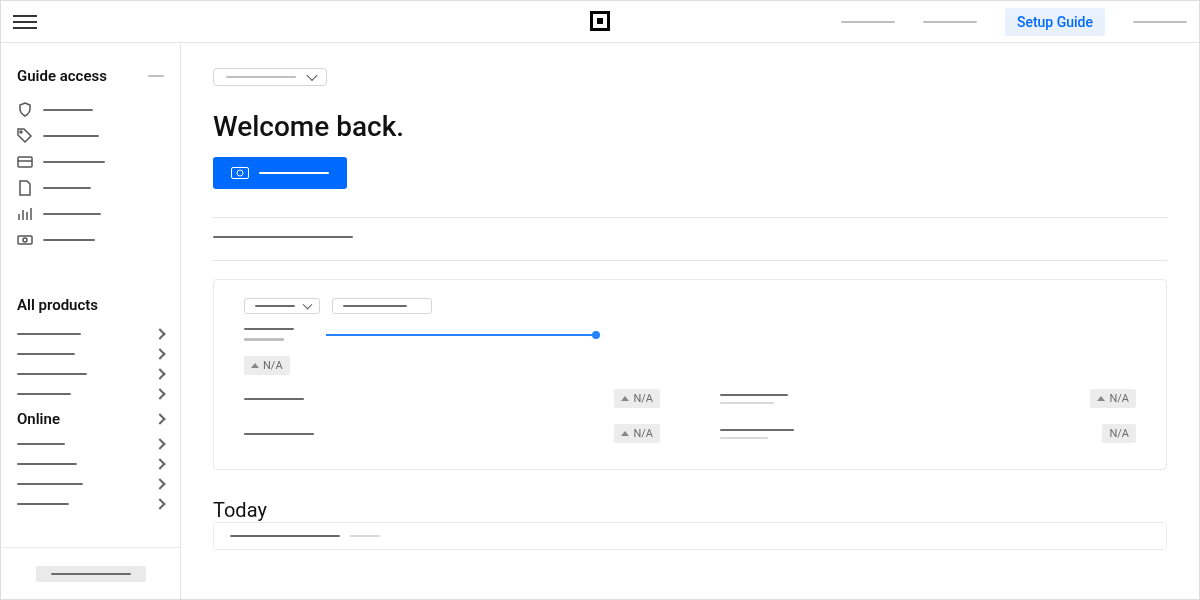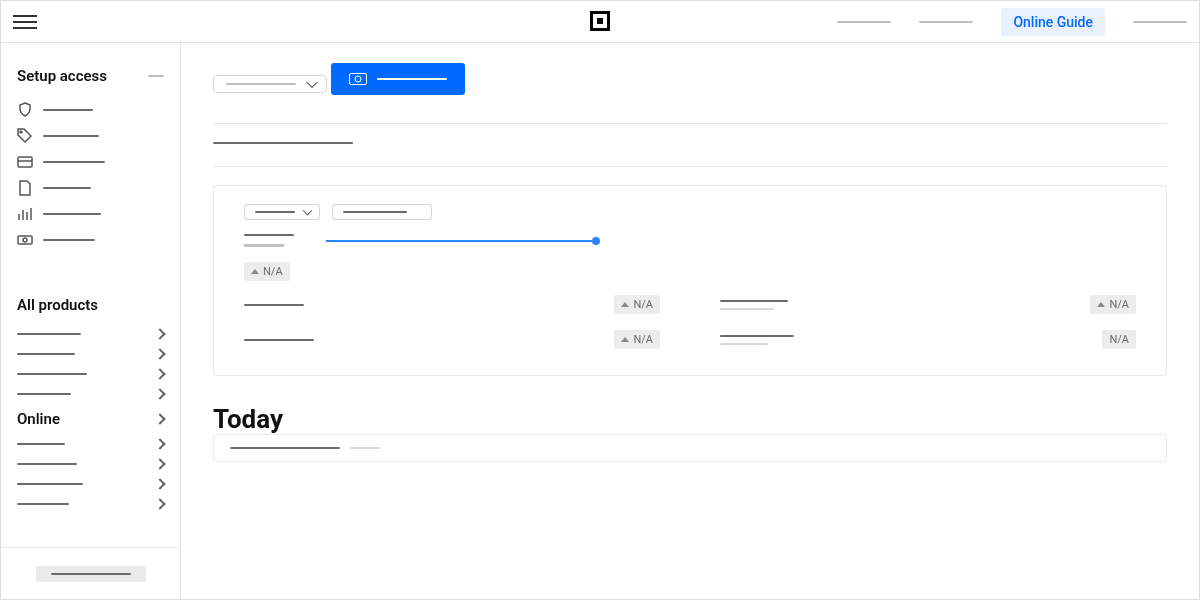--- a/index.html
+++ b/index.html
@@ -45,49 +45,49 @@
 .metric-row{display:flex;align-items:center;gap:22px;margin-bottom:12px}
 .metric-left{min-width:60px}
 .progress{flex:0 0 270px;height:2px;background:#2684ff;position:relative}
 .progress::after{content:"";position:absolute;right:-4px;top:-3px;width:8px;height:8px;border-radius:50%;background:#2684ff}
 .na-badge{background:#ececec;color:#6b6b6b;font-size:11px;padding:3px 7px;border-radius:2px;display:inline-flex;align-items:center;gap:4px}
 .na-badge::before{content:"";width:0;height:0;border-left:4px solid transparent;border-right:4px solid transparent;border-bottom:5px solid #888}
 .na-badge.nocaret::before{display:none}
 .stats-grid{display:flex;gap:60px;margin-top:6px}
 .stat-col{flex:1}
 .stat-line{display:flex;justify-content:space-between;align-items:center;padding:8px 0}
-.today-sec h2{font-size:26px;font-weight:700;margin-bottom:0}
+.today-sec h2{font-size:20px;font-weight:400;margin-bottom:0}
 .today-row{border:1px solid #eaeaea;border-radius:4px;padding:12px 16px;display:flex;align-items:center;gap:10px;cursor:pointer}
 
 .ico{stroke:#555;stroke-width:1.5;fill:none}
 </style>
 </head>
 <body>
 
 <div class="topbar">
   <div class="hamburger">
       <span></span>
       <span></span>
       <span></span>
     </div>
   <div class="logo-wrap">
       <div class="sq-logo"></div>
     </div>
   <div class="top-links">
     <div class="skl" style="width:54px"></div>
     <div class="skl" style="width:54px"></div>
-    <div class="setup-btn">Online Guide</div>
+    <div class="setup-btn">Setup Guide</div>
     <div class="skl" style="width:54px"></div>
   </div>
 </div>
 
 <div class="layout">
   <div class="sidebar">
     <div class="side-head">
-      <h3>Setup access</h3>
+      <h3>Guide access</h3>
       <div class="skl" style="width:16px"></div>
     </div>
 
     <div class="nav-item">
       <svg class="icon ico" viewBox="0 0 16 16">
           <path d="M8 1l5 2v4c0 4-5 7-5 7s-5-3-5-7V3z"></path>
         </svg>
       <div class="skl dk" style="width:50px"></div>
     </div>
     <div class="nav-item">
@@ -169,20 +169,21 @@
           <div class="skl dk" style="width:80px"></div>
         </div>
     </div>
   </div>
 
   <div class="main">
     <div class="loc-select">
         <div class="skl" style="width:70px"></div>
       </div>
 
+    <h1>Welcome back.</h1>
 
     <div class="pay-btn">
       <div class="pay-icon"></div>
       <div class="skl wt" style="width:70px"></div>
     </div>
 
     <div class="divider"></div>
     <div class="skl dk" style="width:140px;height:2px"></div>
     <div class="divider" style="margin-top:22px"></div>
 

